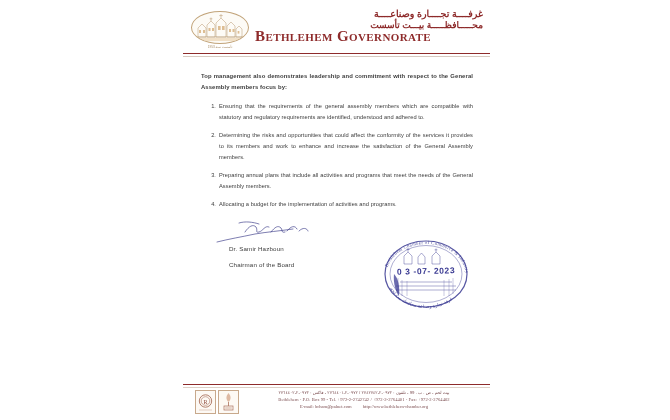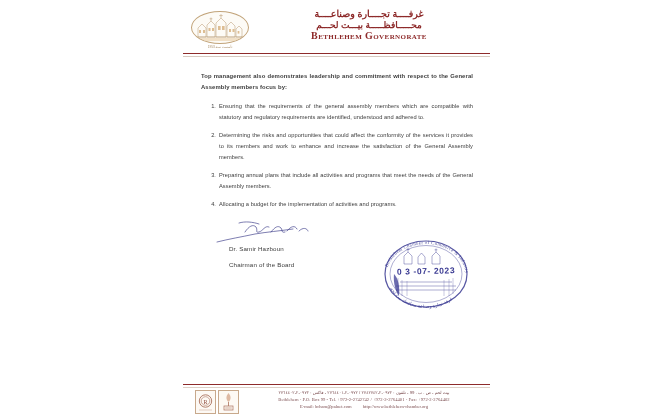--- a/index.html
+++ b/index.html
@@ -60,21 +60,20 @@
     color: #a98c63;
     letter-spacing: .2px;
     direction: rtl;
   }
 
   .title-block {
     position: absolute;
     left: 72px;
     top: 0;
     width: 228px;
-    text-align: center;
     color: #8e2b2b;
   }
   .ar-line1, .ar-line2 {
     direction: rtl;
     color: #8e2b2b;
     letter-spacing: 1.4px;
     white-space: nowrap;
   }
   .ar-line1 {
     font-size: 9.5px;
@@ -92,21 +91,21 @@
     white-space: nowrap;
   }
   .en-line1 {
     font-size: 8.6px;
     line-height: 10.5px;
     letter-spacing: .15px;
     font-variant: small-caps;
     font-weight: bold;
   }
   .en-line2 {
-    font-size: 10px;
+    font-size: 15px;
     line-height: 10.5px;
     letter-spacing: .4px;
     font-variant: small-caps;
     font-weight: bold;
   }
 
   .header-rule {
     position: absolute;
     left: 0;
     top: 45px;
@@ -327,21 +326,21 @@
               <rect x="45.6" y="19" width="1.8" height="2.6"></rect>
             </g>
             <path d="M2 26 L54 26 L54 29 L2 29 Z" fill="#e9cfa8" opacity="0.6"></path>
           </svg>
         </div>
         <div class="logo-caption">تأسست سنة 1953</div>
       </div>
 
       <div class="title-block">
         <div class="ar-line1">غرفــــة تجــــارة وصناعــــة</div>
-        <div class="ar-line2">محـــــافظـــــة بيـــت لحـــم</div>
+        <div class="ar-line2">محـــــافظـــــة بيـــت تأسست</div>
         <div class="en-line2">Bethlehem Governorate</div>
       </div>
     </div>
 
     <div class="header-rule"></div>
     <div class="header-rule-2"></div>
 
     <div class="body-wrap">
       <p class="intro">Top management also demonstrates leadership and commitment with respect to the General Assembly members focus by:</p>
       <ol class="points">

